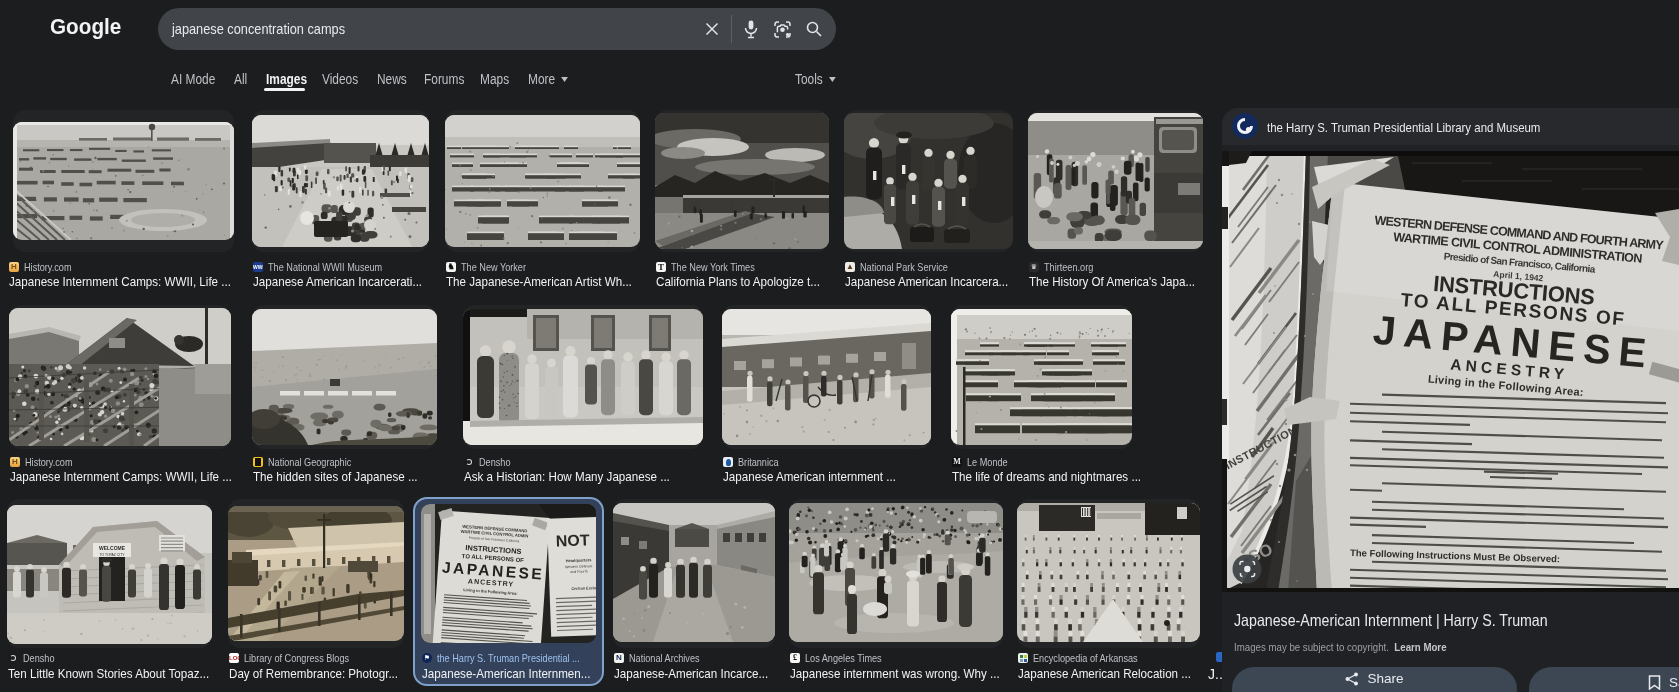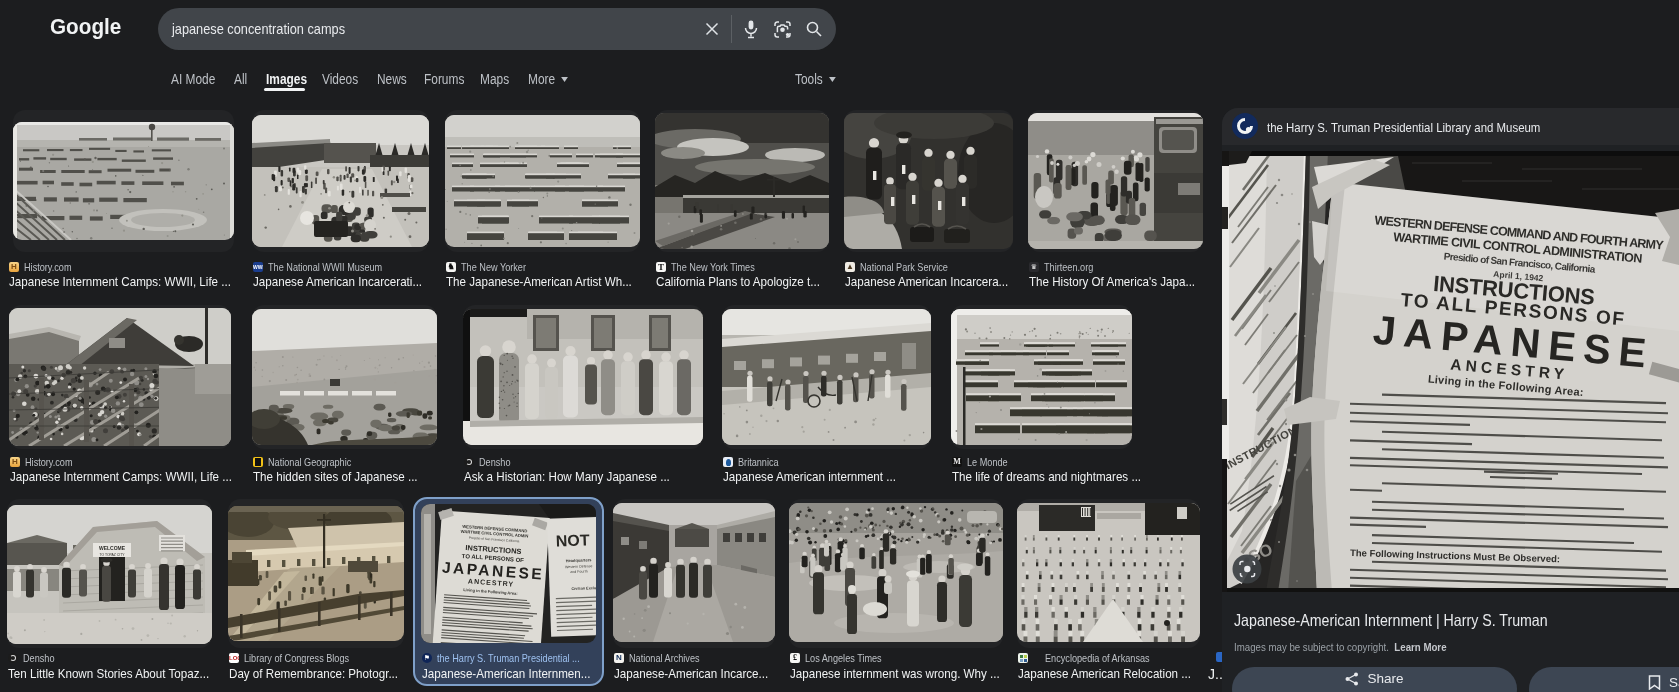--- a/index.html
+++ b/index.html
@@ -2532,21 +2532,21 @@
       <rect x="120.2" y="133.5" width="3.9" height="6.8" fill="#6b6963"></rect>
       <rect x="136.8" y="128.0" width="3.9" height="5.5" fill="#d5d3cd"></rect>
       <rect x="136.8" y="133.5" width="3.9" height="6.8" fill="#55534d"></rect>
       <rect x="151.0" y="128.0" width="3.9" height="5.5" fill="#e0ded8"></rect>
       <rect x="151.0" y="133.5" width="3.9" height="6.8" fill="#6b6963"></rect>
       <rect x="164.1" y="128.0" width="3.9" height="5.5" fill="#d5d3cd"></rect>
       <rect x="164.1" y="133.5" width="3.9" height="6.8" fill="#55534d"></rect>
       <path d="M66,139 L96,96 126,139 Z" fill="#dedcd6"></path>
       <circle cx="150" cy="120" r="3" fill="#23221f"></circle>
     </svg></div>
-<div style="position:absolute;left:1018px;top:652px;width:181px;height:12px;display:flex;align-items:center;gap:17px;overflow:hidden;white-space:nowrap">
+<div style="position:absolute;left:1018px;top:652px;width:181px;height:12px;display:flex;align-items:center;gap:5px;overflow:hidden;white-space:nowrap">
     <span style="flex:0 0 auto;display:inline-block;width:10px;height:10px;position:relative">
       <span class="fav" style="background:#edf3ec;position:relative">
         <span style="position:absolute;left:1.5px;top:1.5px;width:3px;height:3px;background:#3c7a3e"></span>
         <span style="position:absolute;right:1.5px;top:1.5px;width:3px;height:3px;background:#b5cf4e"></span>
         <span style="position:absolute;left:1.5px;bottom:1.5px;width:3px;height:3px;background:#7aa0c4"></span>
         <span style="position:absolute;right:1.5px;bottom:1.5px;width:3px;height:3px;background:#2e5a8f"></span>
       </span>
     </span>
     <span style="font-size:10.5px;color:#bdc1c6;transform:scaleX(0.87);transform-origin:0 50%;display:inline-block;white-space:nowrap">Encyclopedia of Arkansas</span>
   </div>

